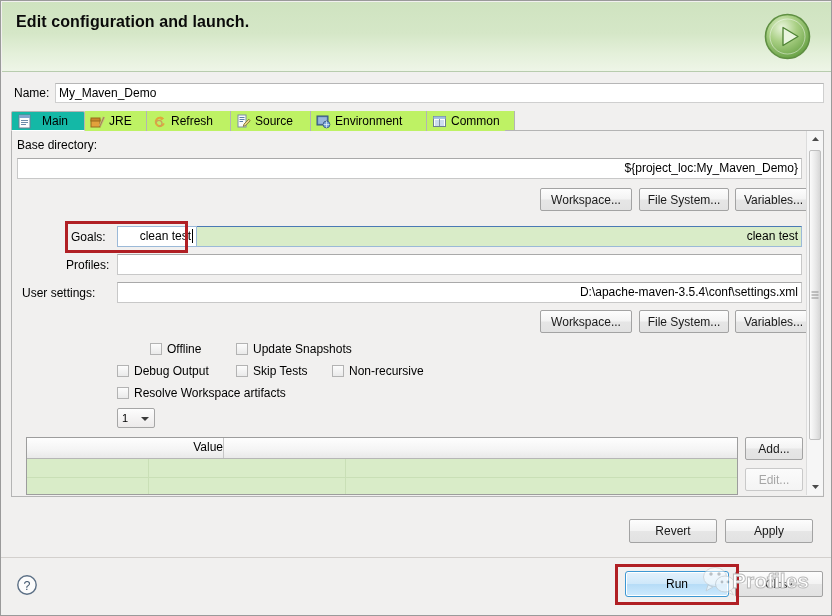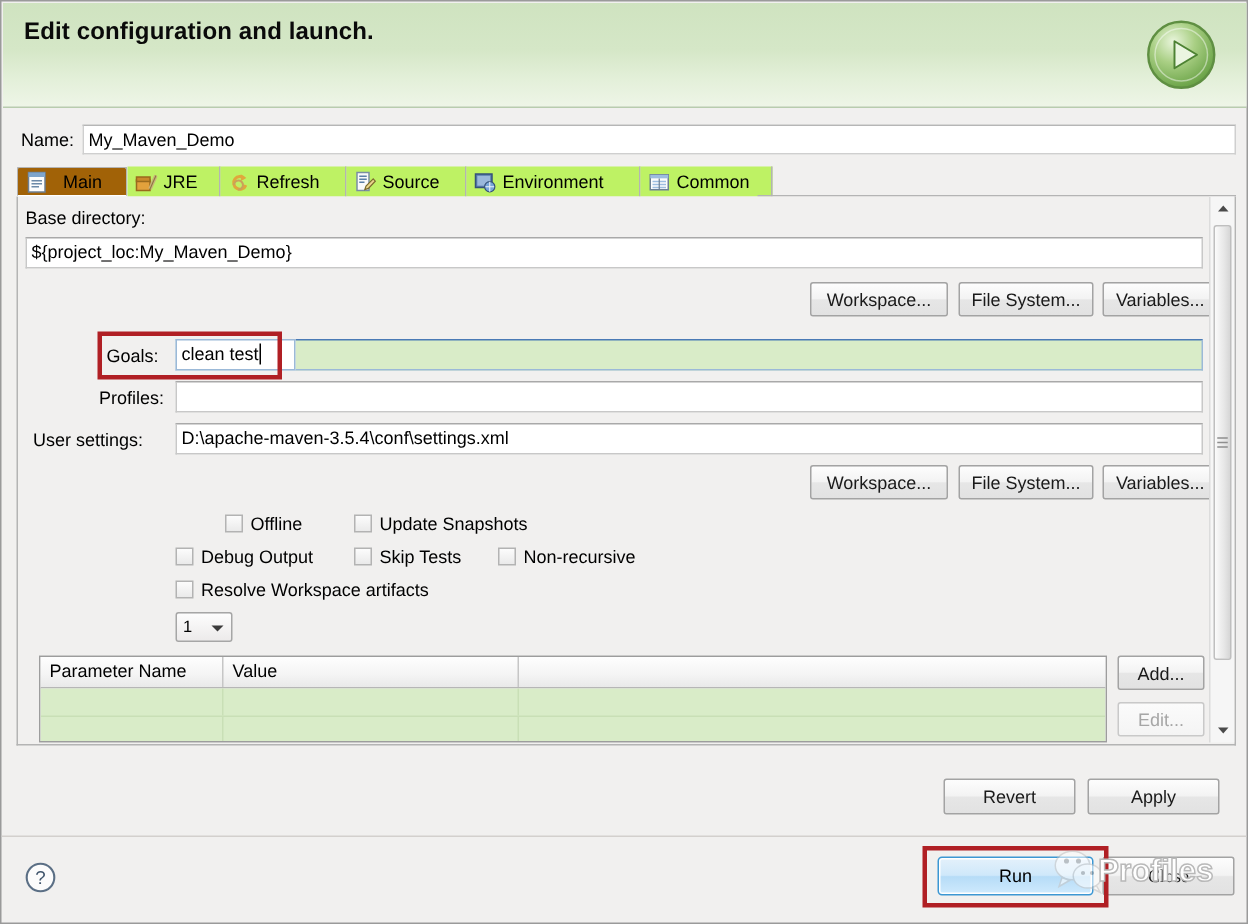--- a/index.html
+++ b/index.html
@@ -52,38 +52,39 @@
     position:absolute;top:0;height:20px;
     display:flex;align-items:center;gap:4px;
     padding:0 7px 0 5px;
     font-size:12px;
     box-sizing:border-box;
     border-right:1px solid #b4b4b4;
     background:#bef264;
     cursor:default;
   }
   .tab.sel{
-    background:#a16207;
+    background:#14b8a6;
     border:1px solid #b4b4b4;
     border-bottom:1px solid #fff;
     border-top-left-radius:2px;border-top-right-radius:2px;
     z-index:3;
     gap:10px;
   }
   .tab .tico{width:15px;height:15px;flex:0 0 15px;position:relative;}
   .tabstrip-line{
     position:absolute;left:10px;top:129px;width:813px;height:1px;background:#b4b4b4;
   }
   
   .content{
     position:absolute;left:10px;top:130px;width:813px;height:366px;
     background:#f1f0ef;
     border:1px solid #b4b4b4;border-top:none;
     box-sizing:border-box;
     overflow:hidden;
+    text-align:right;
   }
   .lbl{position:absolute;font-size:12px;white-space:nowrap;}
   .txtfield{
     position:absolute;background:#fff;
     border:1px solid #c8c8c8;border-top-color:#a9a9a9;
     box-sizing:border-box;
     padding:2px 3px;font-size:12px;line-height:15px;
     height:21px;
     overflow:hidden;white-space:nowrap;
   }
@@ -342,21 +343,20 @@
     </div>
 
     <div class="combo" style="left:105px;top:277px;">
       <span>1</span>
       <span class="caret"></span>
     </div>
     <div class="lbl" style="left:152px;top:280px;margin-top:36px;">Threads</div>
 
     <div class="table">
       <div class="thead">
-        <div class="th" style="width:122px;">Parameter Name</div>
         <div class="th" style="width:197px;">Value</div>
         <div class="th" style="width:391px;border-right:none;"></div>
       </div>
       <div class="trow">
         <div class="td" style="width:122px;"></div>
         <div class="td" style="width:197px;"></div>
         <div class="td" style="width:391px;border-right:none;"></div>
       </div>
       <div class="trow">
         <div class="td" style="width:122px;"></div>

